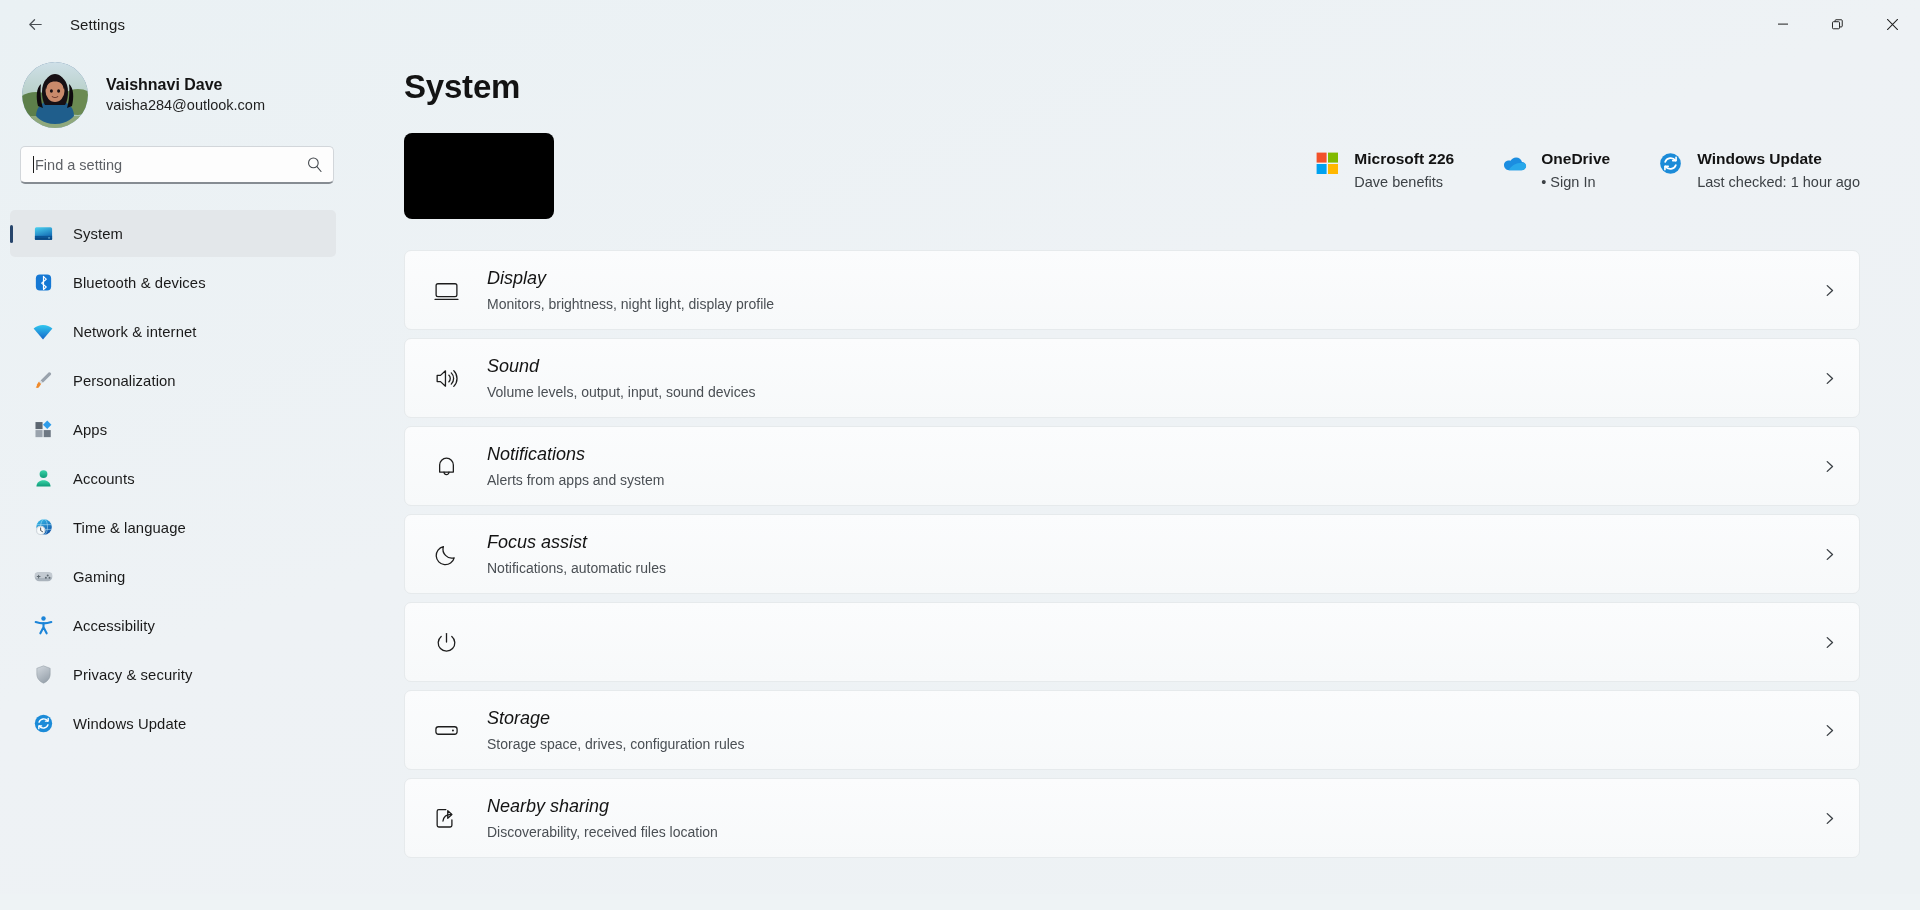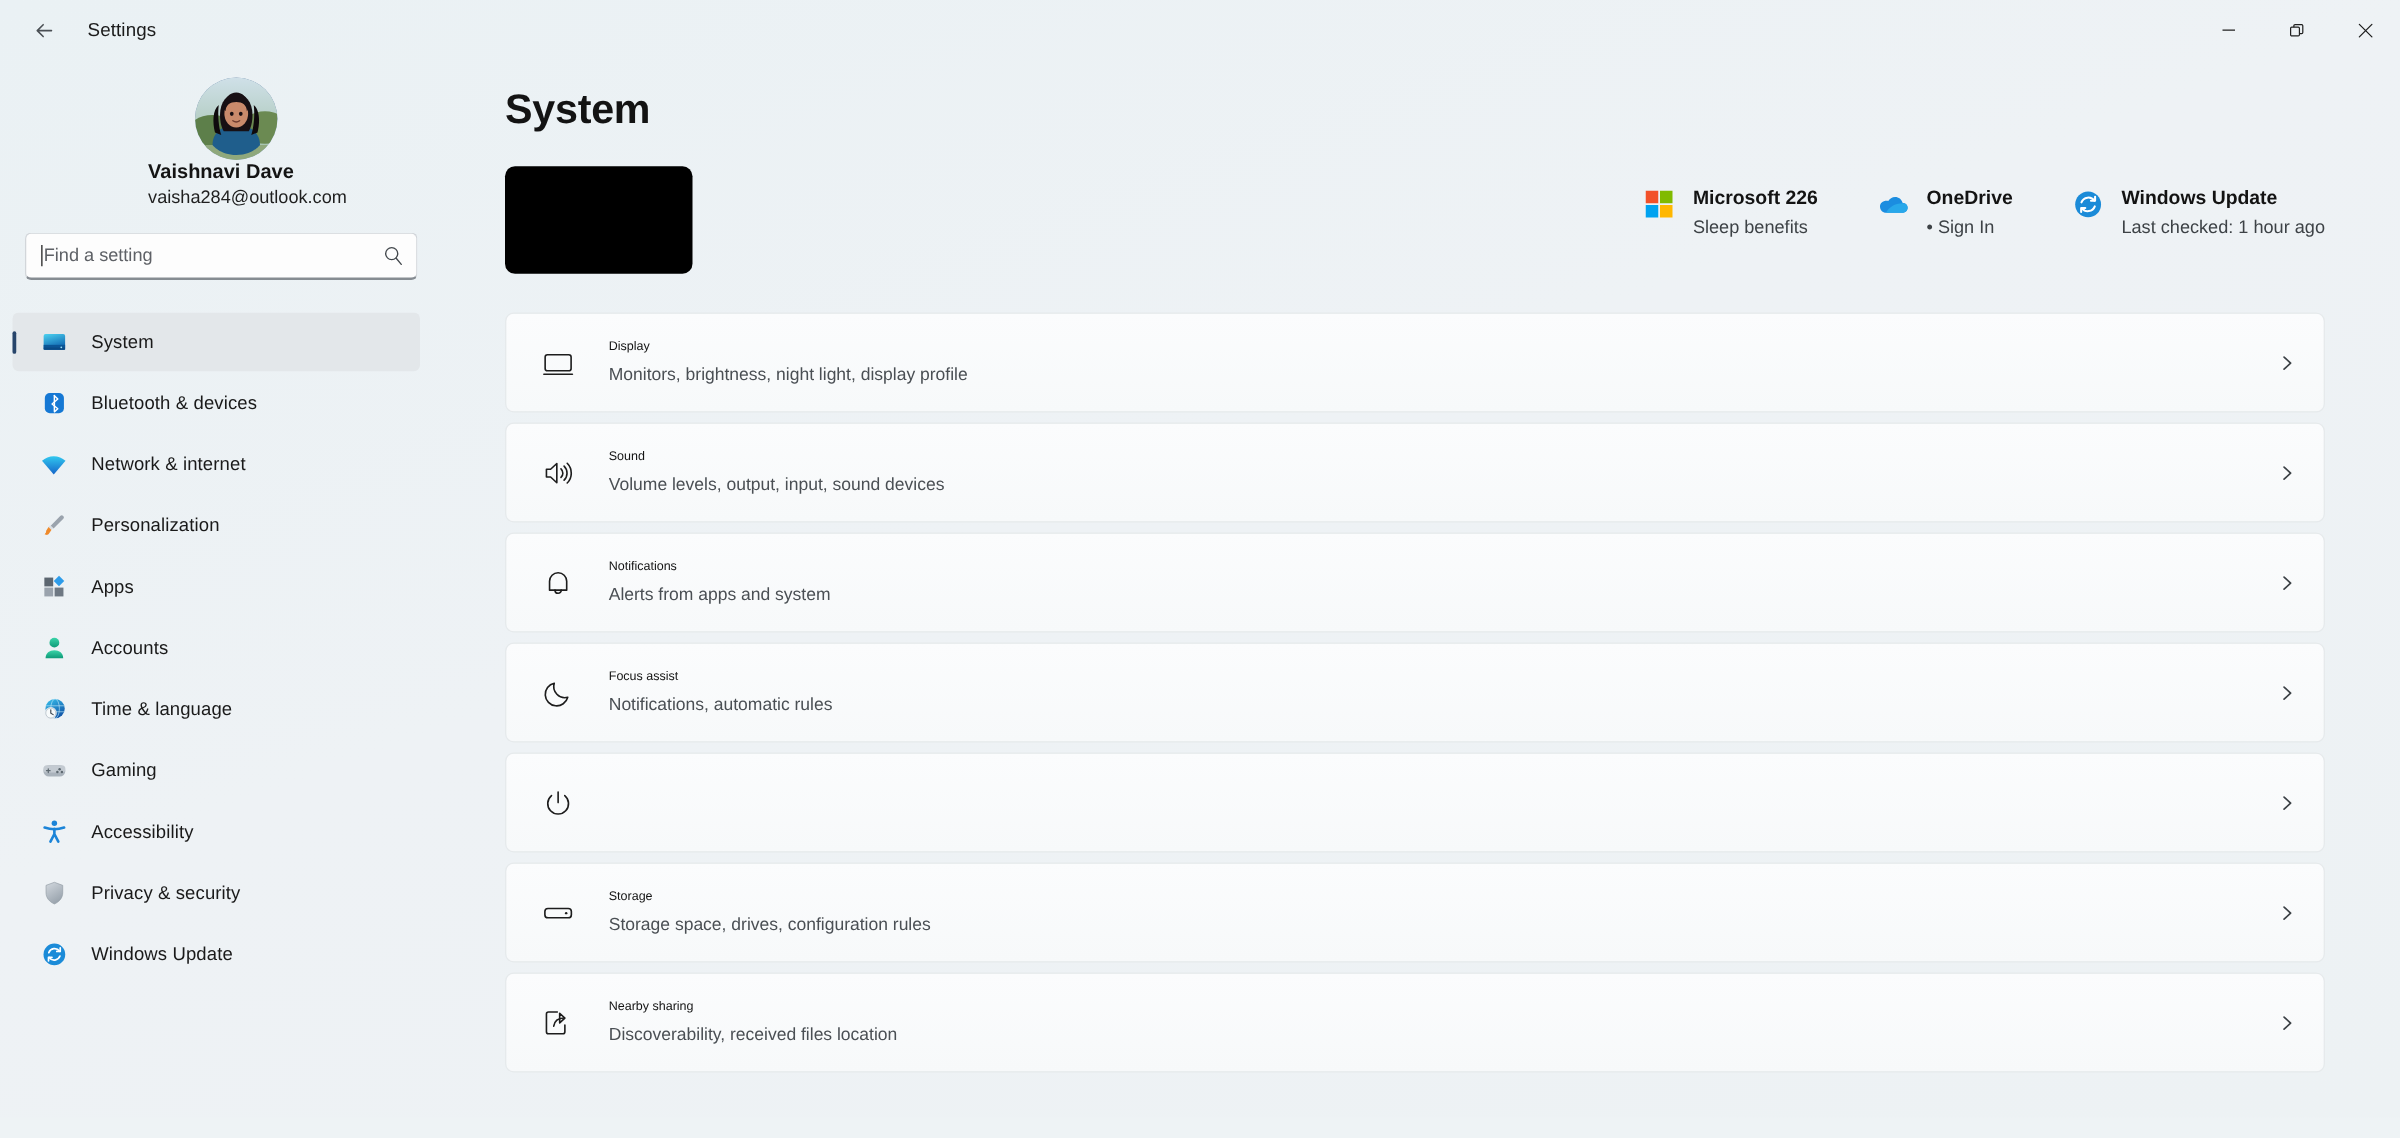--- a/index.html
+++ b/index.html
@@ -44,21 +44,20 @@
 
   
   .sidebar {
     width:356px; flex:0 0 356px;
     display:flex; flex-direction:column;
     padding:0 0 0 0;
   }
   .profile {
     display:flex; align-items:center;
     padding:14px 0 18px 22px;
-    flex-direction:column;
   }
   .avatar {
     width:66px; height:66px; border-radius:50%;
     overflow:hidden; flex:0 0 66px;
     background:#7f9bb5;
     position:relative;
   }
   .avatar svg { display:block; width:100%; height:100%; }
   .profile-text { margin-left:18px; line-height:1.28; }
   .profile-name { font-size:16px; color:#141414; font-weight:700; }
@@ -154,21 +153,21 @@
     border-radius:7px;
     display:flex; align-items:center;
     padding:0 22px 0 26px;
   }
   .card-ico {
     width:30px; height:30px; flex:0 0 30px;
     display:flex; align-items:center; justify-content:center;
     margin-right:26px; color:#1d1d1d;
   }
   .card-txt { line-height:1.45; }
-  .card-title { font-size:10px; color:#131313; }
+  .card-title { font-size:18px; color:#131313;font-style:italic; }
   .card-sub { font-size:14px; color:#4a4f54; margin-top:3px; }
   .card-chev {
     margin-left:auto; color:#3b4045;
     display:flex; align-items:center;
   }
 </style>
 </head>
 <body>
 
 <div class="app">
@@ -427,21 +426,21 @@
             <span class="status-ico">
               <svg width="23" height="23" viewBox="0 0 23 23">
                 <rect x="0.6" y="0.6" width="10" height="10" fill="#f2512a"></rect>
                 <rect x="12" y="0.6" width="10" height="10" fill="#80ba00"></rect>
                 <rect x="0.6" y="12" width="10" height="10" fill="#00a2f0"></rect>
                 <rect x="12" y="12" width="10" height="10" fill="#ffb700"></rect>
               </svg>
             </span>
             <span class="status-txt">
               <span class="status-title" style="display:block">Microsoft 226</span>
-              <span class="status-sub" style="display:block">Sleep benefits</span>
+              <span class="status-sub" style="display:block">Dave benefits</span>
             </span>
           </div>
 
           <div class="status-card">
             <span class="status-ico">
               <svg width="26" height="20" viewBox="0 0 26 20">
                 <path d="M7.9 17.2h12.6c2.6 0 4.6-1.8 4.6-4.1 0-2.2-1.8-3.9-4.1-4-.6-2.7-3-4.6-5.9-4.6-2.4 0-4.5 1.3-5.5 3.3-.4-.1-.8-.2-1.2-.2C5 7.6 3 9.6 3 12.1c0 2.8 2 5.1 4.9 5.1z" fill="#1b8de0"></path>
                 <path d="M7.9 17.2h12.6c2.6 0 4.6-1.8 4.6-4.1 0-1.3-.6-2.4-1.6-3.2-3.6-.6-7.7.1-10.6 1.9-2.3 1.4-4.1 3.3-5 5.4z" fill="#28a8ea"></path>
               </svg>
             </span>

